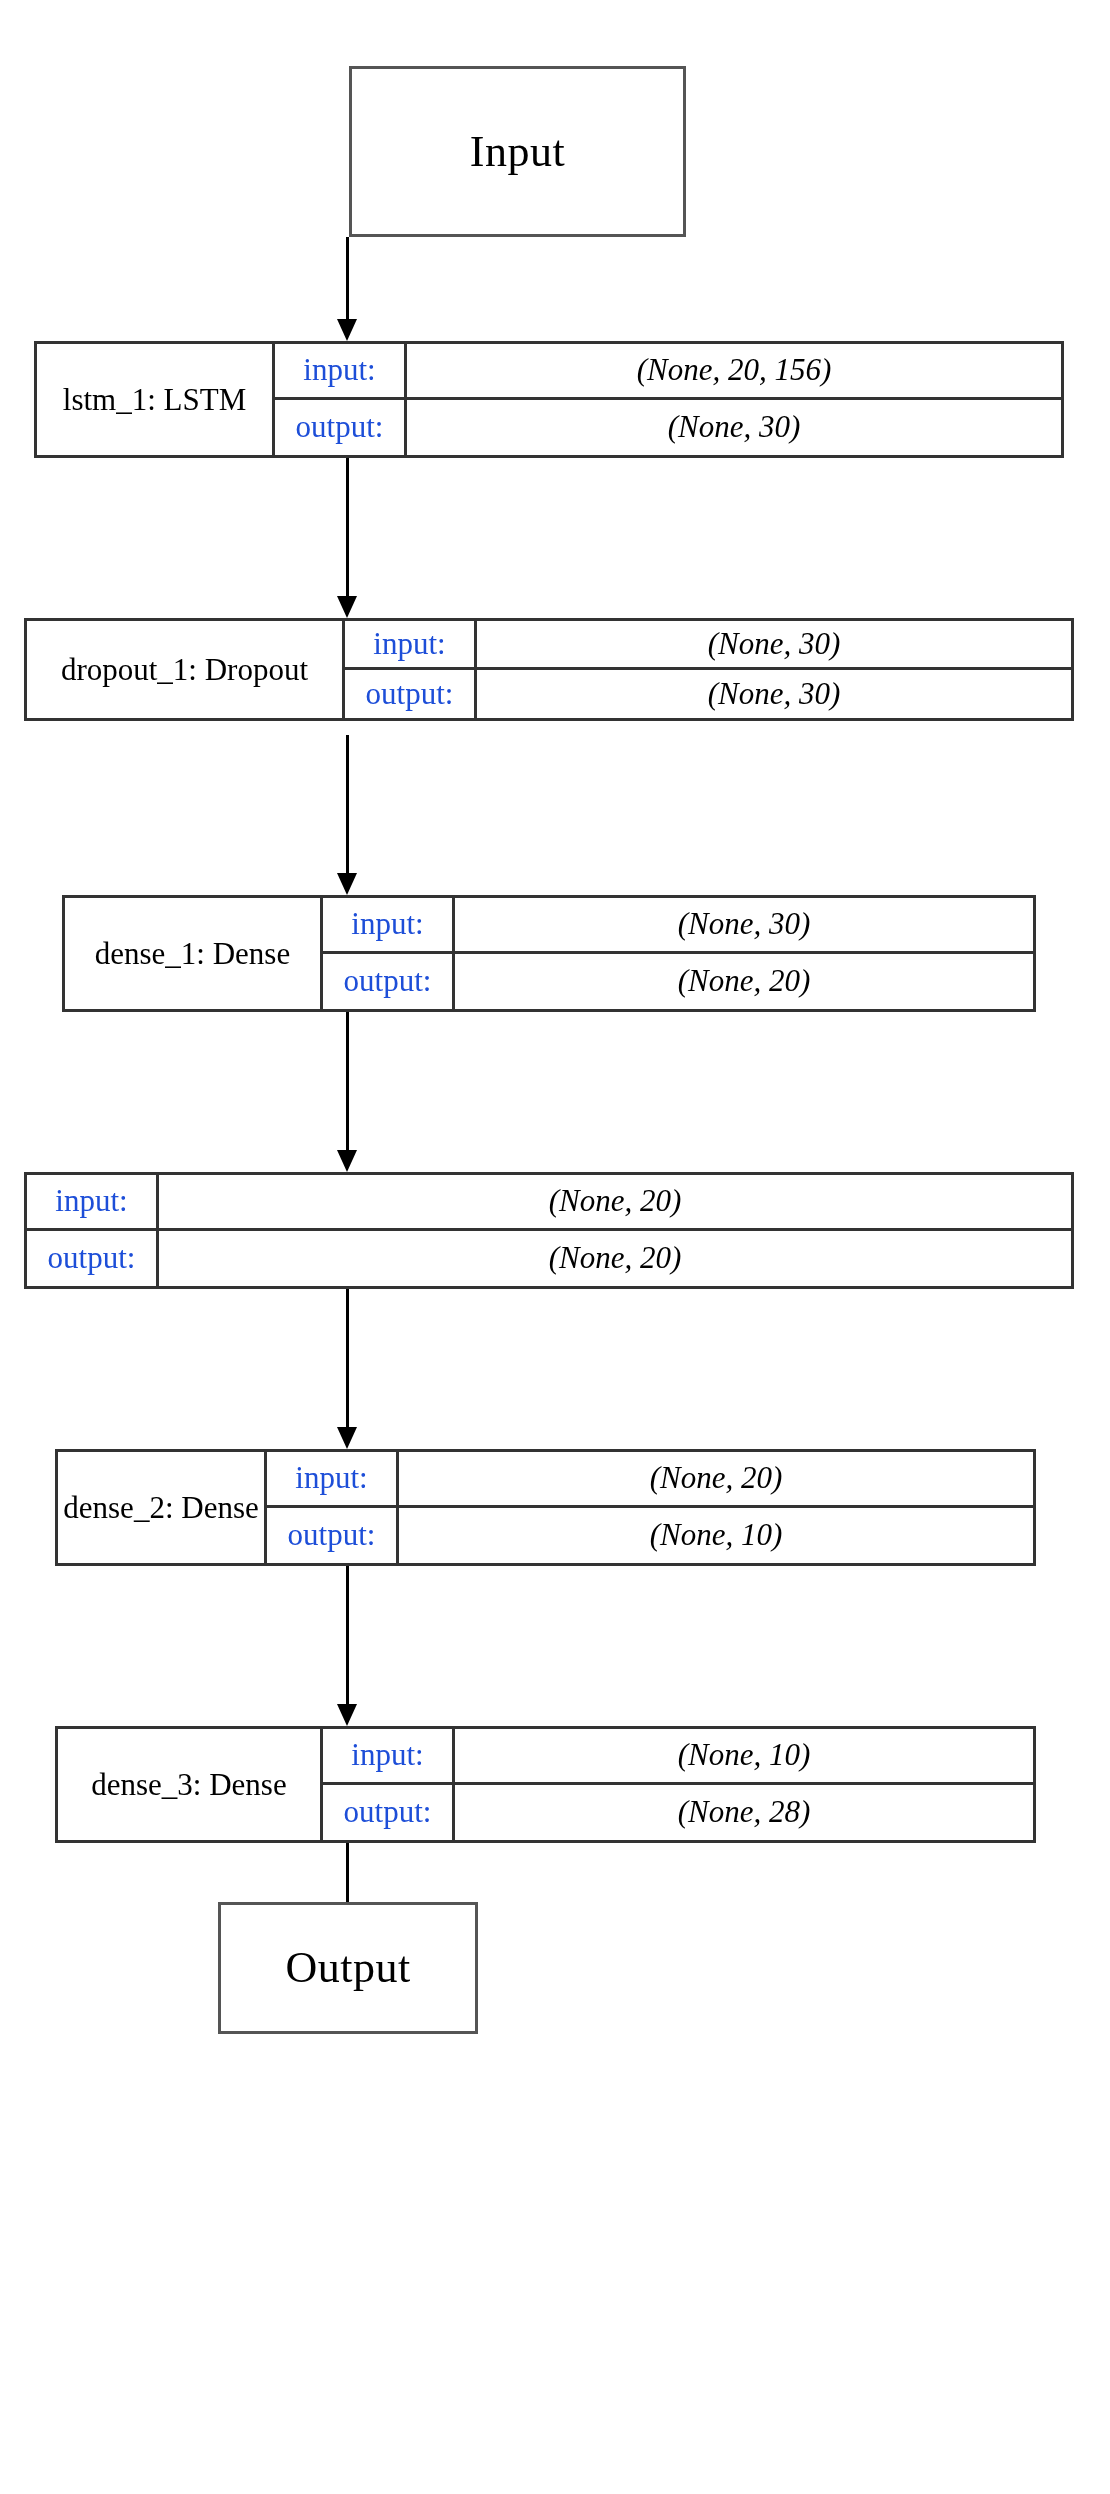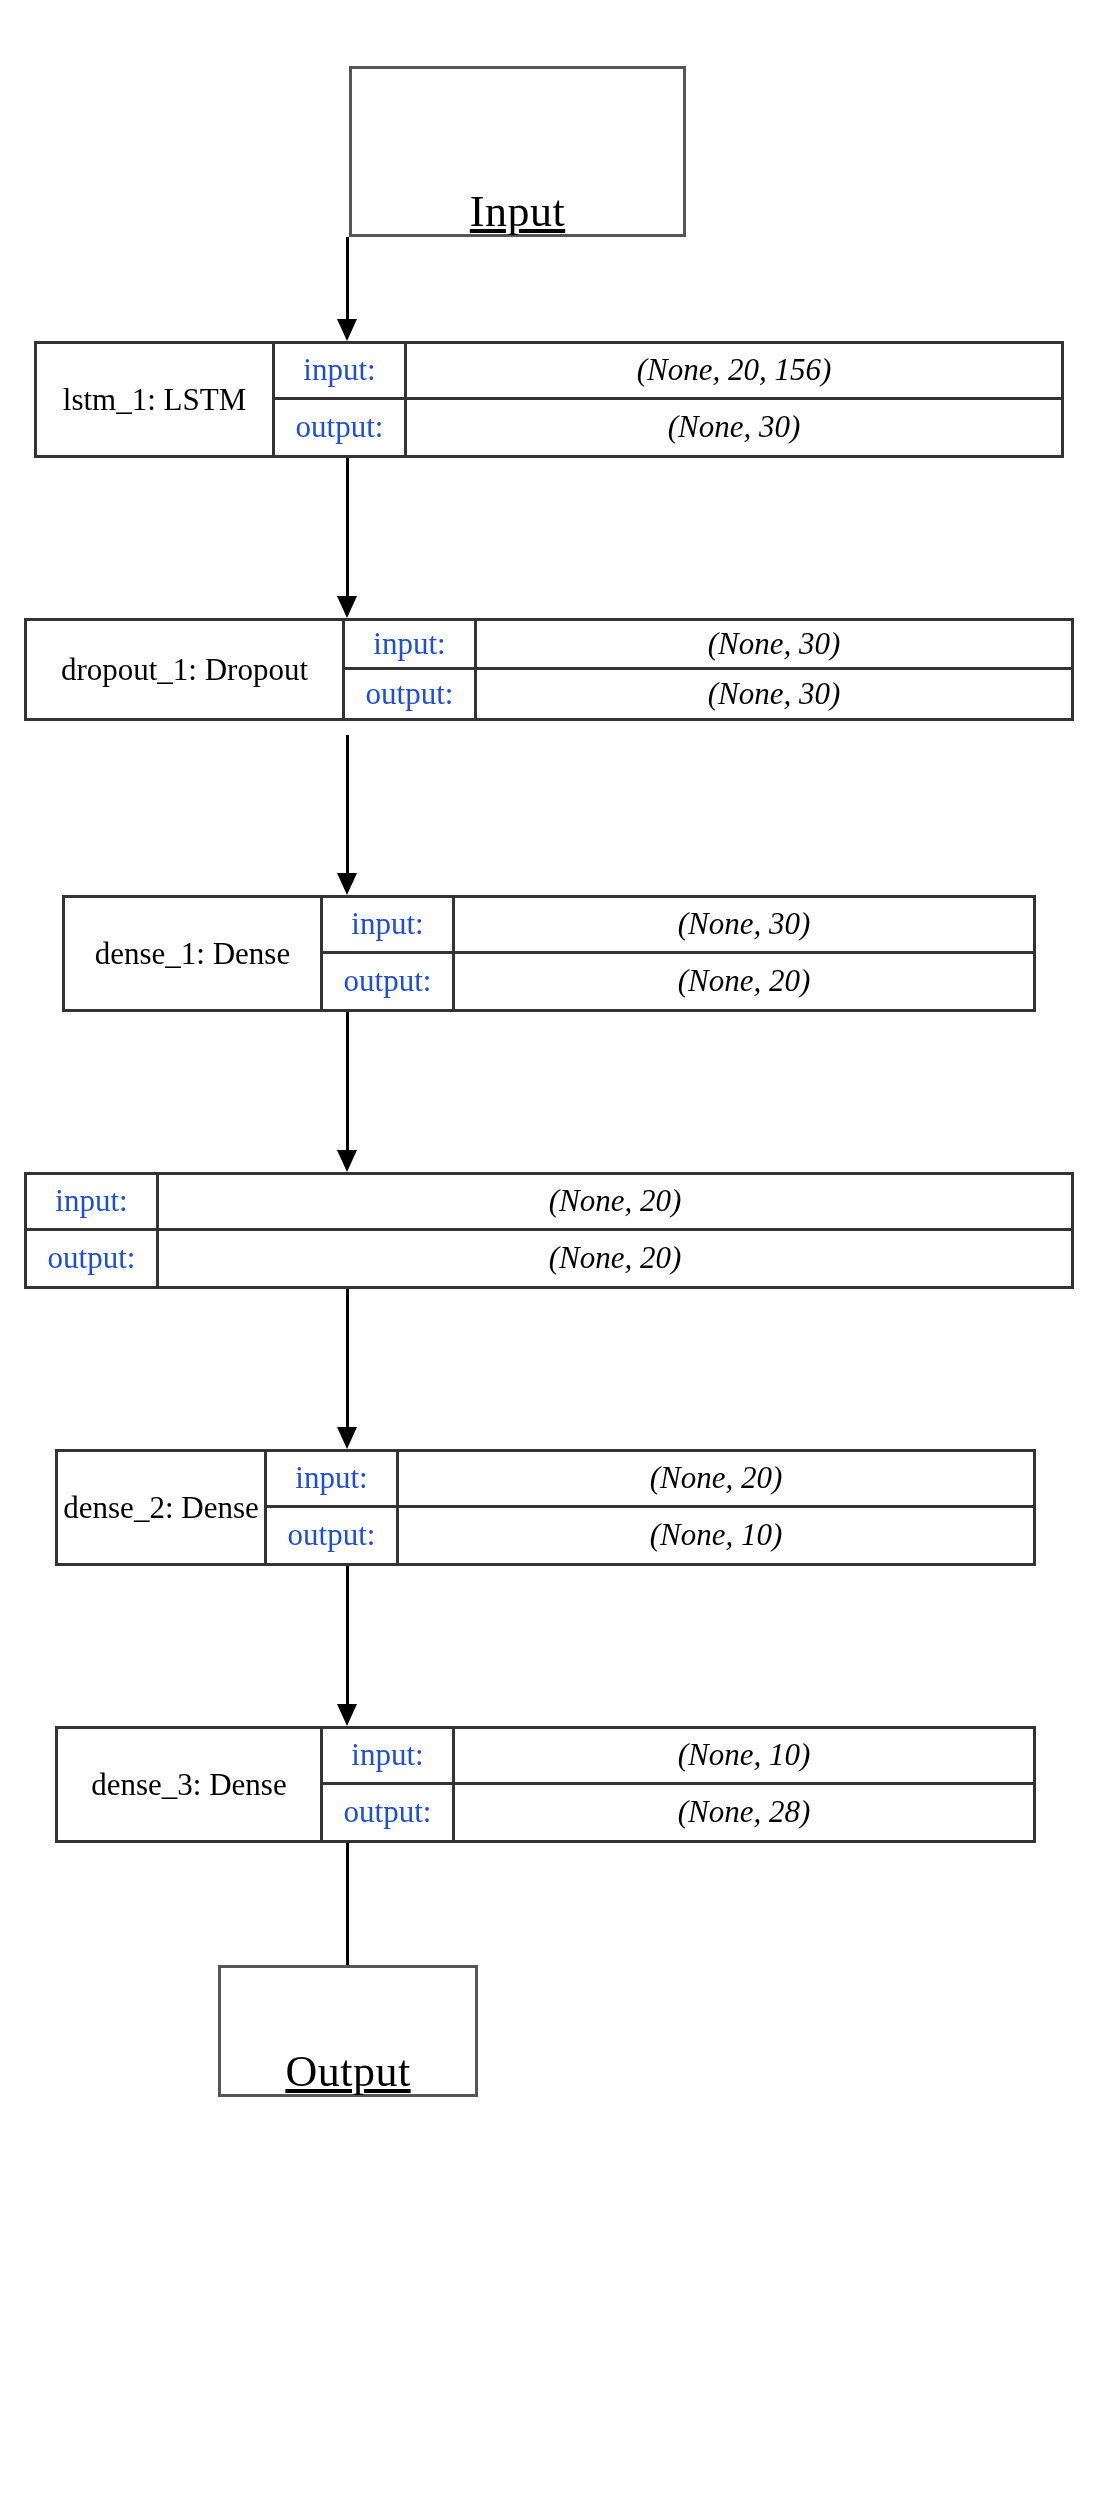--- a/index.html
+++ b/index.html
@@ -17,23 +17,22 @@
     overflow: hidden;
   }
 
   
   .terminal {
     position: absolute;
     box-sizing: border-box;
     border: 3px solid #555555;
     background: #ffffff;
     display: flex;
-    align-items: flex-end;
-    justify-content: center;
-    text-decoration: underline;
+    align-items: center;
+    justify-content: center;
   }
   .terminal .term-label {
     font-size: 44px;
     line-height: 1;
     color: #000000;
     letter-spacing: 0.5px;
   }
 
   
   .layer {
@@ -235,17 +234,17 @@
         <div class="io-val">(None, 28)</div>
       </div>
     </div>
   </div>
 
   <div class="edge" style="left:346px; top:1843px; width:3px; height:160px;">
     <div class="edge-line" style="height:140px;"></div>
     <div class="edge-head" style="top:138px;"></div>
   </div>
 
-  <div class="terminal" style="left:218px; top:1965px; width:260px; height:132px;">
+  <div class="terminal" style="left:218px; top:1902px; width:260px; height:132px;">
     <span class="term-label">Output</span>
   </div>
 
 </div>
 
 </body></html>

